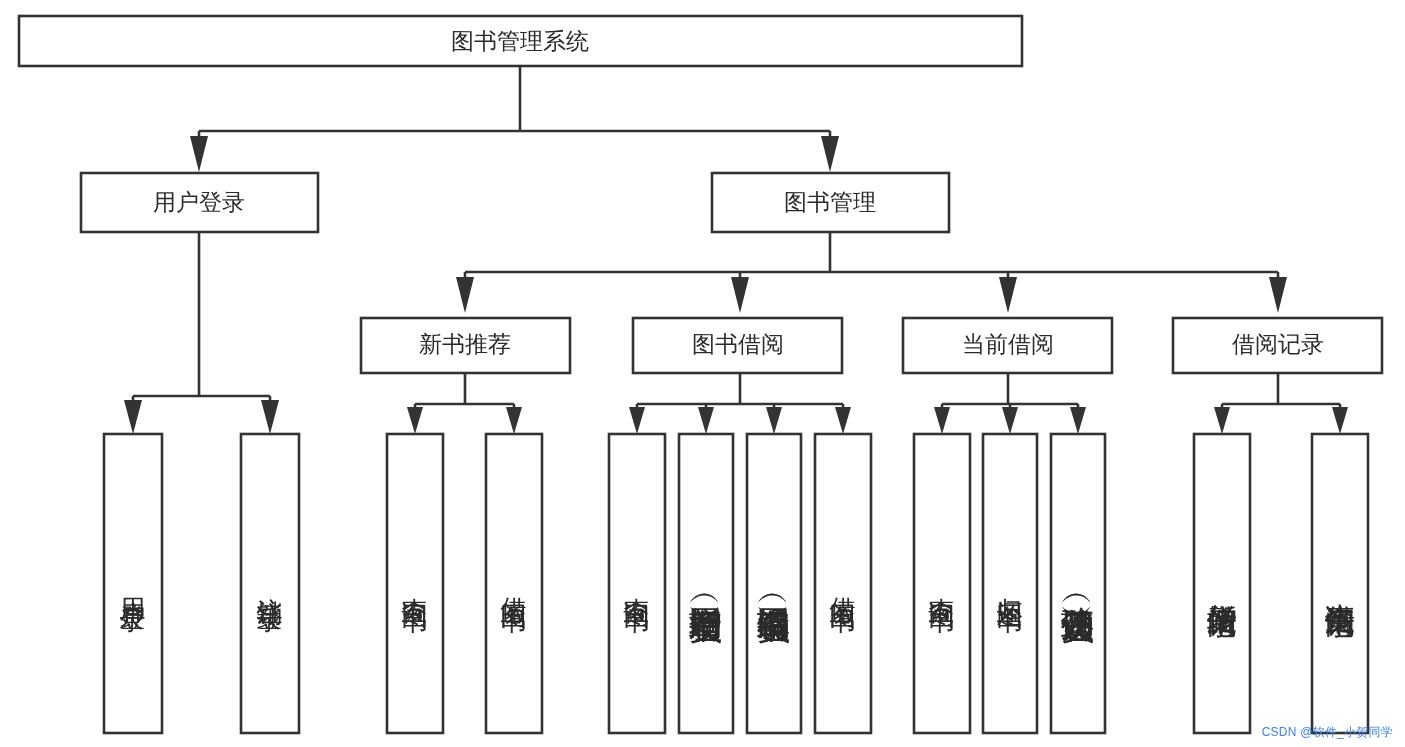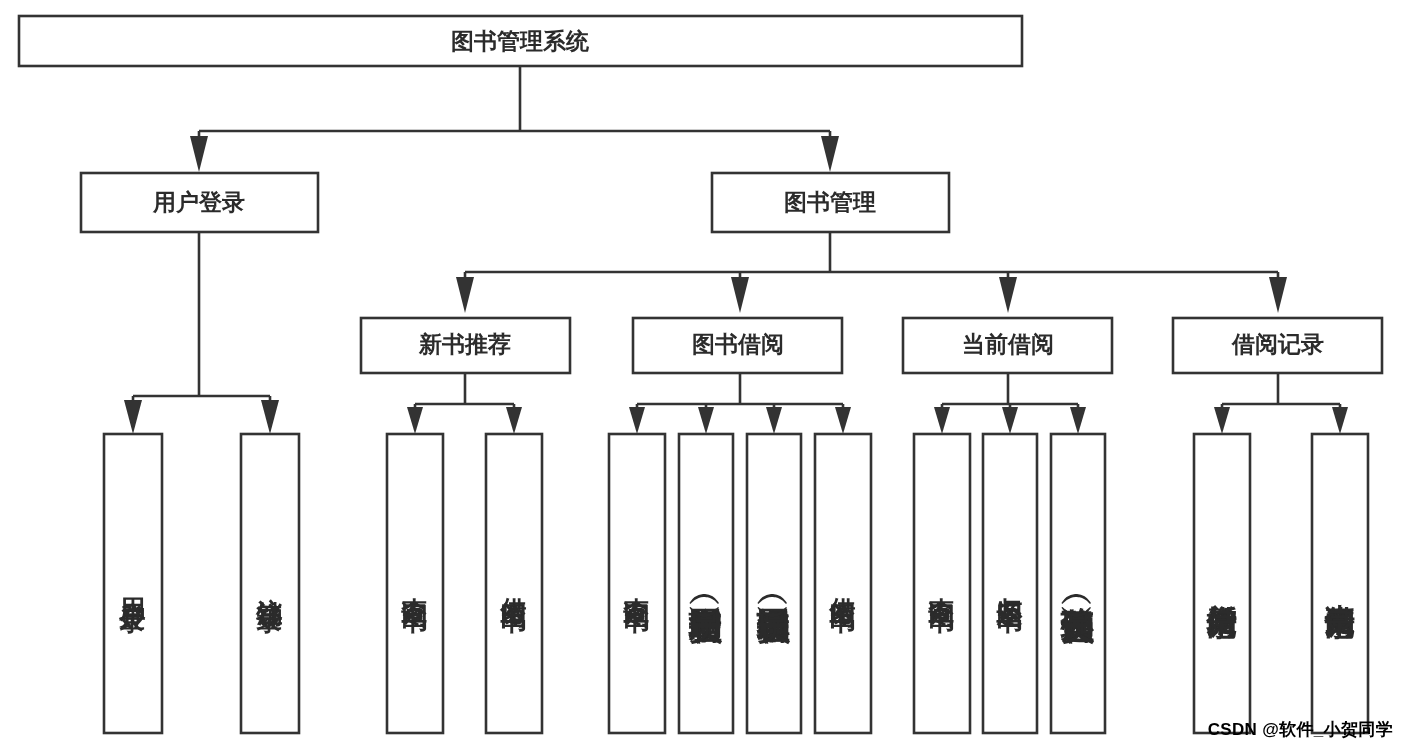--- a/index.html
+++ b/index.html
@@ -12,21 +12,20 @@
     height: 747px;
     overflow: hidden;
     font-family: "Liberation Sans", "DejaVu Sans", sans-serif;
     position: relative;
   }
   #diagram-root {
     position: absolute;
     left: 0; top: 0;
     width: 1405px;
     height: 747px;
-    font-weight: bold;
   }
   svg.diagram {
     display: block;
     width: 1405px;
     height: 747px;
     background: #ffffff;
   }
   .node-box {
     fill: #ffffff;
     stroke: #333333;
@@ -77,22 +76,22 @@
     line-height: 1;
     letter-spacing: 0.13em;
     white-space: nowrap;
     text-align: center;
   }
   .watermark {
     position: absolute;
     right: 12px;
     bottom: 6px;
     font-family: "Liberation Sans", "DejaVu Sans", sans-serif;
-    font-size: 17px;
-    color: #000000;
+    font-size: 12px;
+    color: #3b82f6;
     letter-spacing: 0.02em;
     user-select: none;
     pointer-events: none;
     white-space: nowrap;
   }
 </style>
 </head>
 <body>
 
 <div id="diagram-root">

